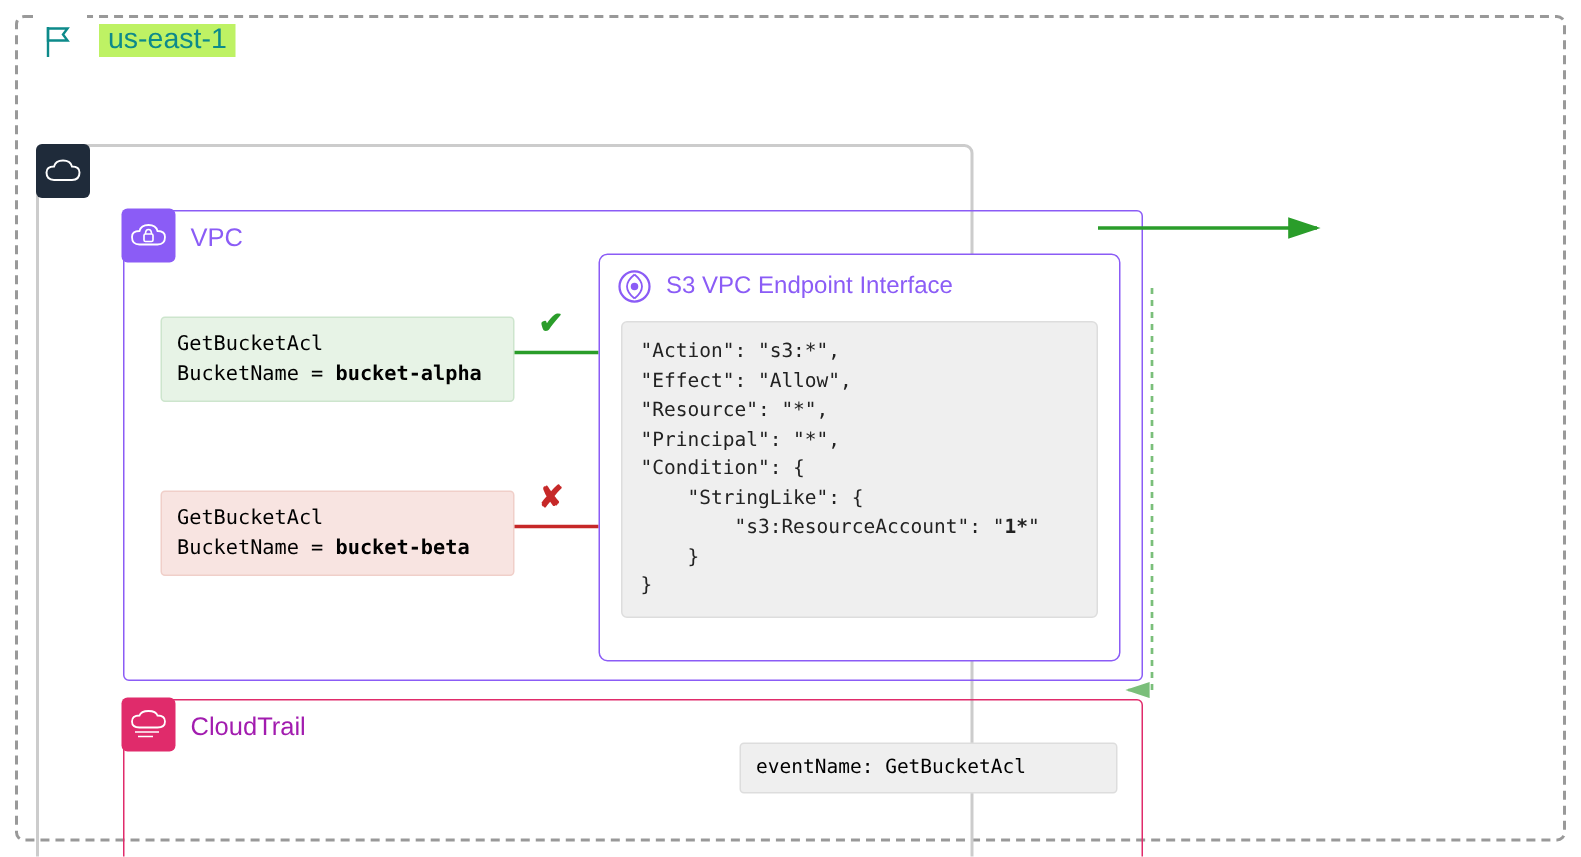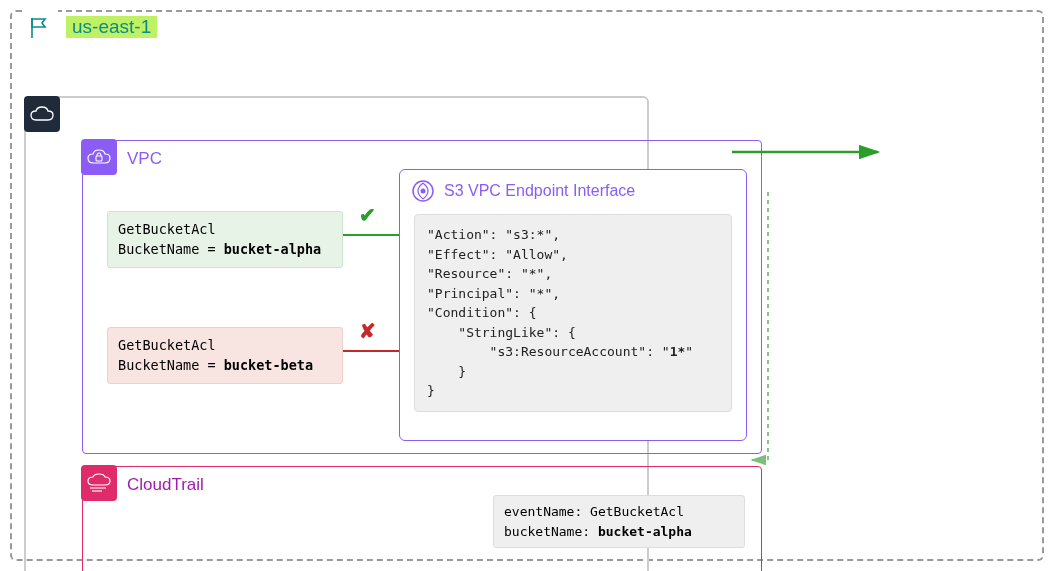--- a/index.html
+++ b/index.html
@@ -125,21 +125,20 @@
       <div class="ct-badge">
         <svg width="26" height="20" viewBox="0 0 26 20">
             <path d="M7 12 Q2 12 2 8 Q2 4 7 4 Q8 1 13 1 Q18 1 19 4 Q24 4 24 8 Q24 12 19 12 Z" stroke="#fff" stroke-width="1.2" fill="none"></path>
             <line x1="4" y1="15" x2="20" y2="15" stroke="#fff" stroke-width="1.1"></line>
             <line x1="6" y1="18" x2="16" y2="18" stroke="#fff" stroke-width="1.1"></line>
           </svg>
       </div>
       <span class="ct-label">CloudTrail</span>
       <div class="event-box">
         <div><span>eventName: </span><span>GetBucketAcl</span></div>
-        <div><span>bucketName: </span><span class="bold">bucket-alpha</span></div>
       </div>
     </div>
   </div>
 
 
 
   <svg class="overlay" width="1034" height="551">
     <defs>
       <marker id="arr-green" markerWidth="10" markerHeight="10" refX="8" refY="3" orient="auto">
           <path d="M0,0 L9,3 L0,6 Z" fill="#2a9d2a"></path>

